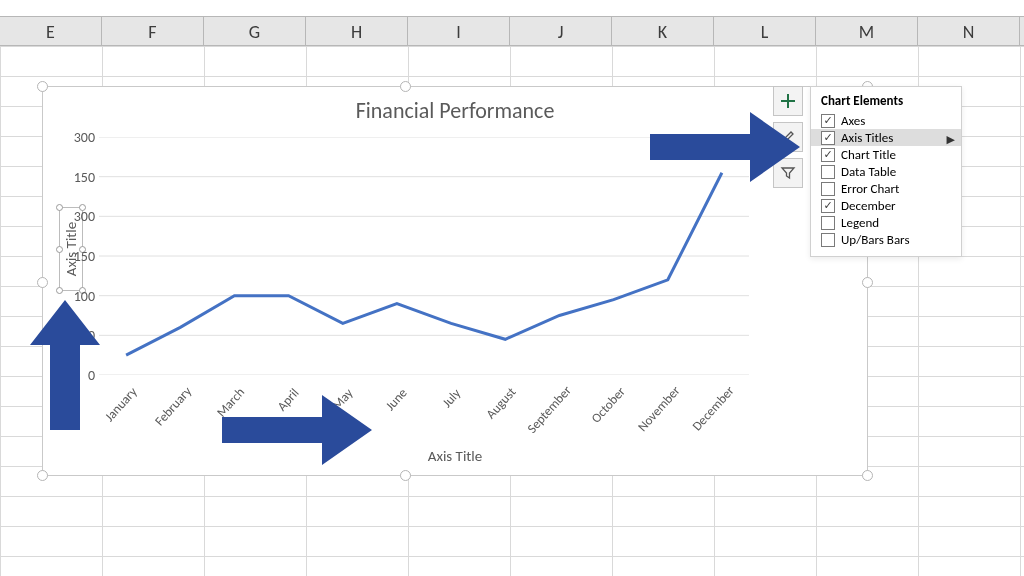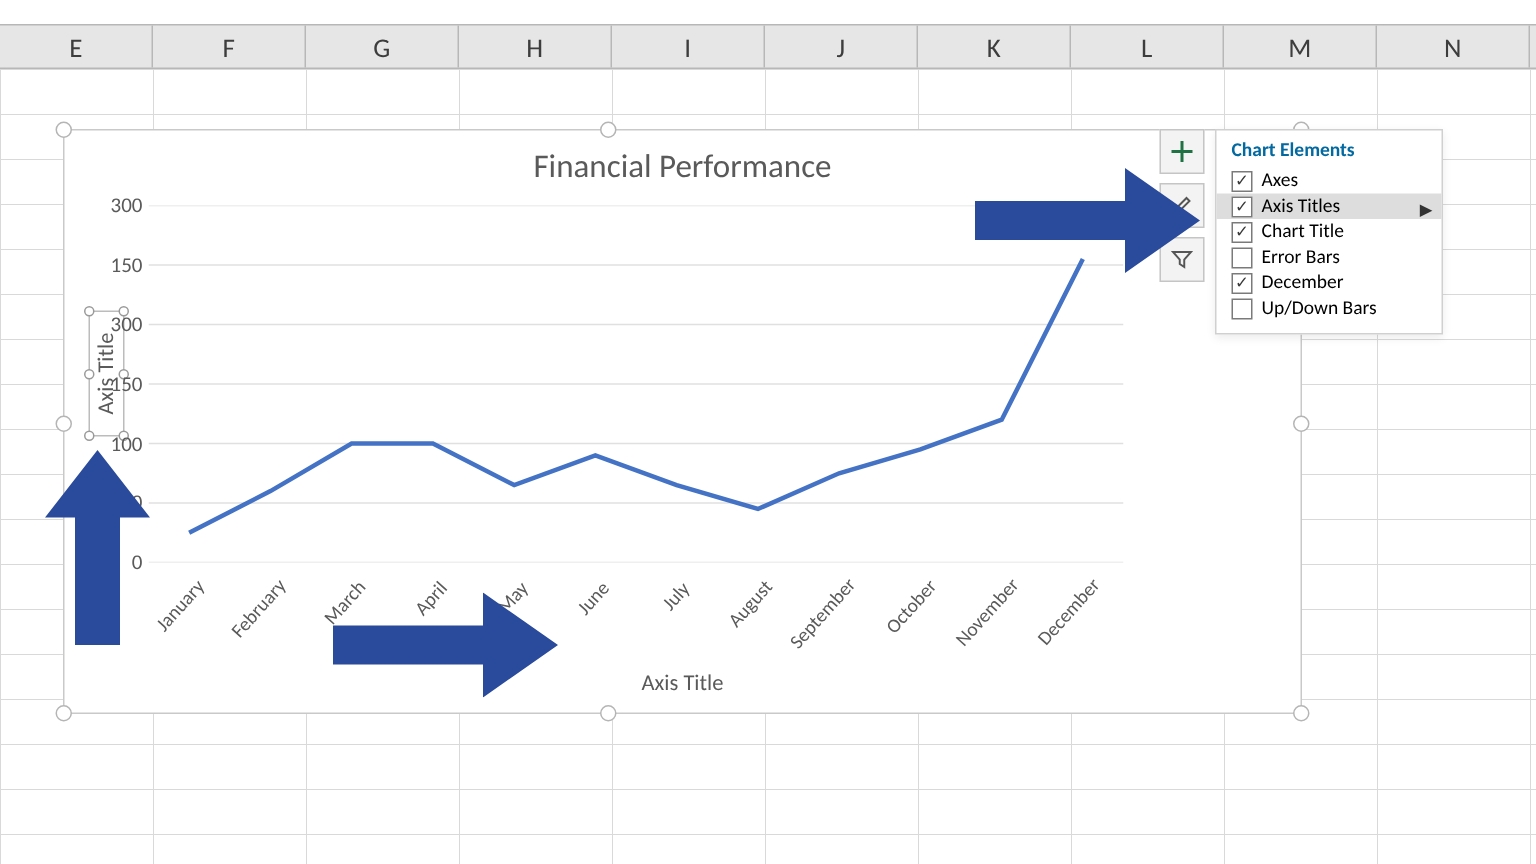--- a/index.html
+++ b/index.html
@@ -135,21 +135,21 @@
     position: absolute;
     left: 810px; top: 86px;
     width: 152px;
     background: #fff;
     border: 1px solid #d0d0d0;
     padding: 6px 0 8px 0;
     font-size: 13px;
     box-shadow: 0 2px 6px rgba(0,0,0,0.08);
   }
   .flyout-title {
-    color: #0369a1;
+    color: #000000;
     font-weight: 600;
     padding: 0 10px 4px 10px;
     font-size: 13px;
   }
   .fly-item {
     display: flex; align-items: center;
     padding: 1px 10px;
     gap: 6px;
     cursor: pointer;
     position: relative;
@@ -285,29 +285,37 @@
         <span class="cb">✓</span>
         <span>Axis Titles</span>
         <span class="sub">▶</span>
       </div>
       <div class="fly-item">
         <span class="cb">✓</span>
         <span>Chart Title</span>
       </div>
       <div class="fly-item">
         <span class="cb"></span>
-        <span>Error Bars</span>
+        <span>Data Table</span>
+      </div>
+      <div class="fly-item">
+        <span class="cb"></span>
+        <span>Error Chart</span>
       </div>
       <div class="fly-item">
         <span class="cb">✓</span>
         <span>December</span>
       </div>
       <div class="fly-item">
         <span class="cb"></span>
-        <span>Up/Down Bars</span>
+        <span>Legend</span>
+      </div>
+      <div class="fly-item">
+        <span class="cb"></span>
+        <span>Up/Bars Bars</span>
       </div>
     </div>
 </div>
 
 <svg class="big-arrow" style="left:30px;top:300px" width="70" height="130" viewBox="0 0 70 130">
   <path d="M35 0 L70 45 L50 45 L50 130 L20 130 L20 45 L0 45 Z"></path>
 </svg>
 <svg class="big-arrow" style="left:222px;top:395px" width="150" height="70" viewBox="0 0 150 70">
   <path d="M0 22 L100 22 L100 0 L150 35 L100 70 L100 48 L0 48 Z"></path>
 </svg>

